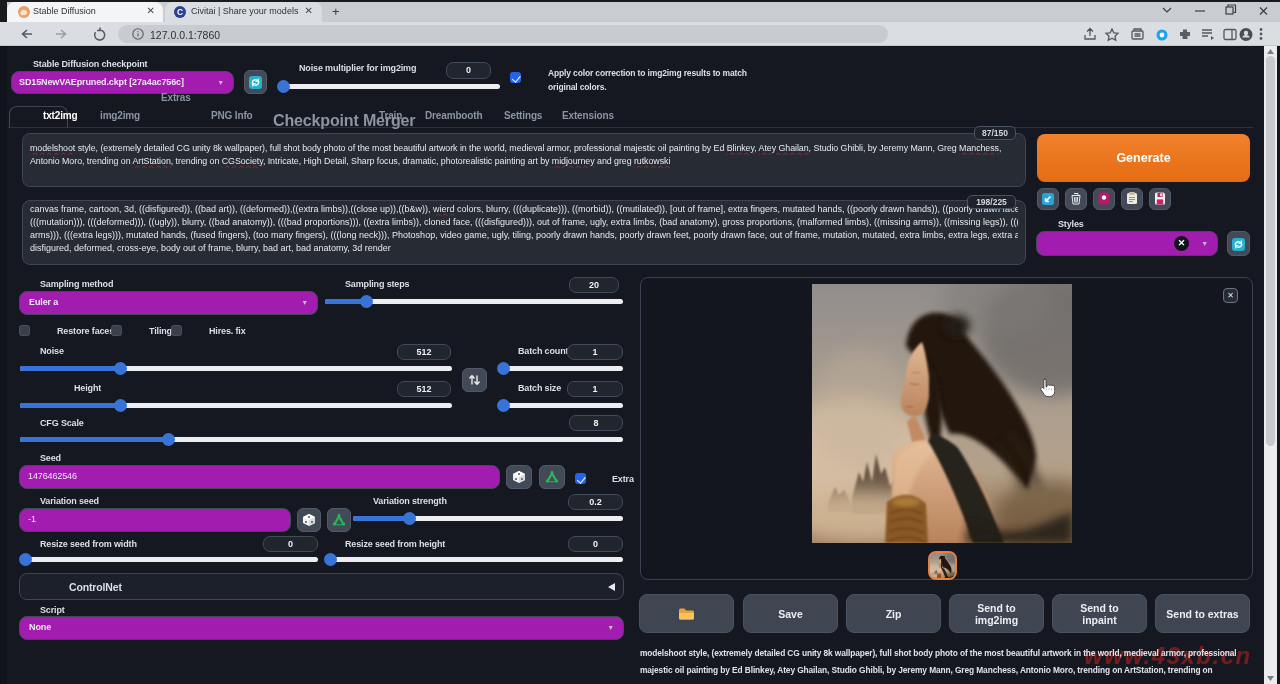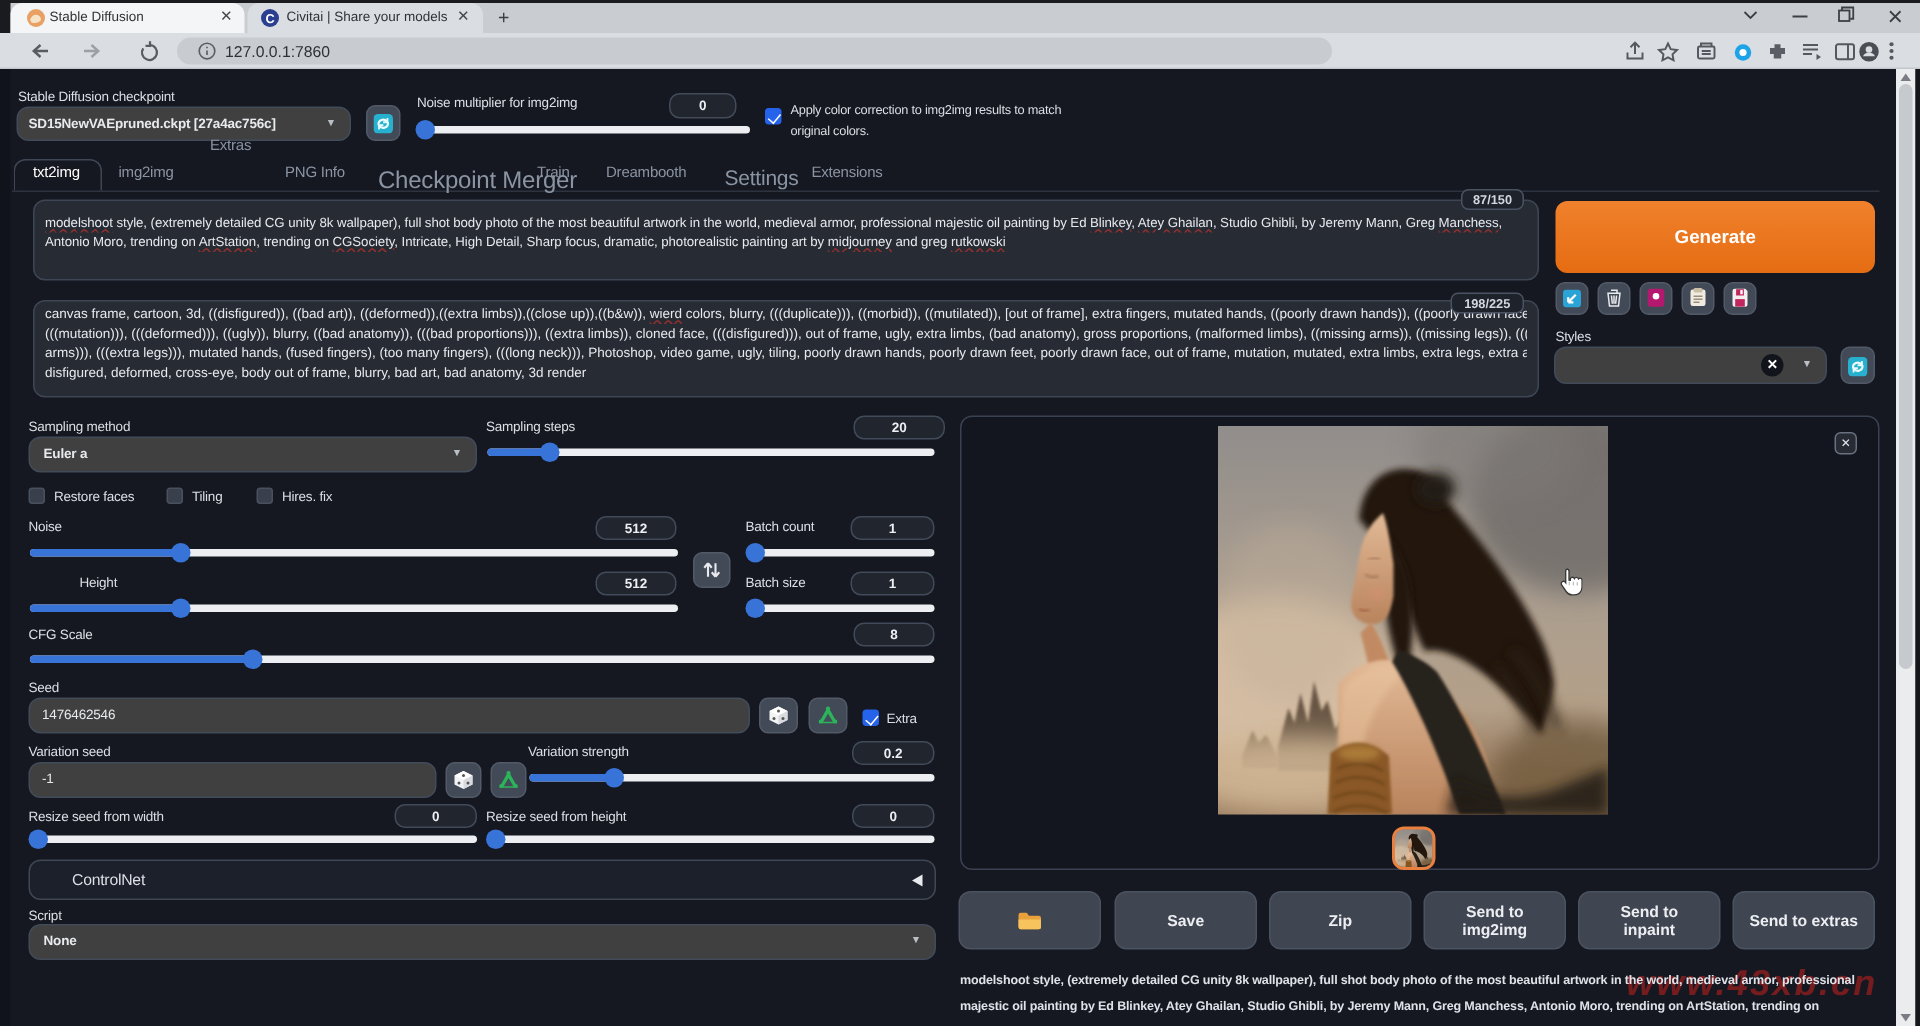--- a/index.html
+++ b/index.html
@@ -9,23 +9,23 @@
 
 #frame { position:absolute; left:0; top:0; width:1280px; height:22px; background:#c9cdd2; }
 #topedge { position:absolute; left:0; top:0; width:1280px; height:2px; background:#191b1e; }
 .tab { position:absolute; top:2px; height:36px; border-radius:8px 8px 0 0; }
 .tab .ttl { position:absolute; left:26px; top:4px; font-size:9px; color:#2f3337; white-space:nowrap; }
 .tab .tx { position:absolute; top:3px; font-size:10px; color:#43474c; }
 #toolbar { position:absolute; left:0; top:22px; width:1280px; height:24px; background:#dadde1; border-bottom:1px solid #c4c7cc; }
 #addr { position:absolute; left:118px; top:25px; width:770px; height:18px; border-radius:9px; background:#c8ccd1; }
 
 #page { position:absolute; left:0; top:46px; width:1280px; height:638px; background:#151821; }
-.lbl { position:absolute; font-size:9px; font-weight:400; color:#dcdfe5; white-space:nowrap; letter-spacing:-0.15px; }
+.lbl { position:absolute; font-size:9px; font-weight:700; color:#dcdfe5; white-space:nowrap; letter-spacing:-0.15px;margin-left:21px; }
 .nbox { position:absolute; background:#20252e; border:1px solid #414b59; border-radius:7px; color:#edeff3; font-size:9px; font-weight:600; text-align:center; }
-.dd { position:absolute; background:#404040; border:1px solid #414b59; border-radius:8px; color:#e8eaee; font-size:9px; font-weight:600; letter-spacing:-0.12px; }
+.dd { position:absolute; background:#a21caf; border:1px solid #414b59; border-radius:8px; color:#e8eaee; font-size:9px; font-weight:600; letter-spacing:-0.12px; }
 .dd .car { position:absolute; right:9px; top:50%; transform:translateY(-58%); font-size:7px; color:#b9bec7; }
 .track { position:absolute; height:5px; background:#eceef1; border-radius:3px; }
 .fill { position:absolute; height:5px; background:#3873d8; border-radius:3px; }
 .thumb { position:absolute; width:13px; height:13px; border-radius:50%; background:#3873d8; }
 .chk { position:absolute; width:11px; height:11px; border-radius:2.5px; background:#39404c; border:1px solid #49515f; }
 .chk.on { background:#2563eb; border-color:#2563eb; }
 .chk.on:after { content:""; position:absolute; left:2.5px; top:0.5px; width:3.5px; height:6.5px; border:solid #fff; border-width:0 1.8px 1.8px 0; transform:rotate(40deg); }
 .ibtn { position:absolute; background:#434a57; border:1px solid #525a68; border-radius:6px; }
 .ta { position:absolute; background:#262b34; border:1px solid #3e4654; border-radius:8px; color:#e7e9ed; line-height:13px; padding:5px 7px; letter-spacing:0; overflow:hidden; }
 .ta div { white-space:nowrap; overflow:hidden; }
@@ -144,39 +144,39 @@
 
   <div class="abs" style="left:9px;top:106px;width:59px;height:21px;border:1px solid #3f4654;border-bottom:none;border-radius:8px 8px 0 0;background:#151821;"></div>
   <div class="abs" style="left:8px;top:126.5px;width:1245px;height:1px;background:#2c323e;"></div>
   <div class="lbl" style="left:22px;top:110px;font-size:10px;color:#fff;">txt2img</div>
   <div class="lbl" style="left:79px;top:110px;font-size:10px;color:#8b94a3;">img2img</div>
   <div class="lbl" style="left:140px;top:92px;font-size:10px;color:#8b94a3;">Extras</div>
   <div class="lbl" style="left:190px;top:110px;font-size:10px;color:#8b94a3;">PNG Info</div>
   <div class="lbl" style="left:252px;top:112px;font-size:16px;color:#8b94a3;">Checkpoint Merger</div>
   <div class="lbl" style="left:358px;top:110px;font-size:10px;color:#8b94a3;">Train</div>
   <div class="lbl" style="left:404px;top:110px;font-size:10px;color:#8b94a3;">Dreambooth</div>
-  <div class="lbl" style="left:483px;top:110px;font-size:14px;color:#8b94a3;text-align:right;">Settings</div>
+  <div class="lbl" style="left:483px;top:110px;font-size:10px;color:#8b94a3;text-align:right;">Settings</div>
   <div class="lbl" style="left:541px;top:110px;font-size:10px;color:#8b94a3;">Extensions</div>
 
   <div class="ta" id="prompt1" style="left:22px;top:133px;width:1004px;height:54px;font-size:8.85px;letter-spacing:-0.05px;padding-top:8px;">
       <div><span class="sq">modelshoot</span> style, (extremely detailed CG unity 8k wallpaper), full shot body photo of the most beautiful artwork in the world, medieval armor, professional majestic oil painting by Ed <span class="sq">Blinkey</span>, <span class="sq">Atey Ghailan</span>, Studio Ghibli, by Jeremy Mann, Greg <span class="sq">Manchess</span>,</div>
       <div>Antonio Moro, trending on <span class="sq">ArtStation</span>, trending on <span class="sq">CGSociety</span>, Intricate, High Detail, Sharp focus, dramatic, photorealistic painting art by <span class="sq">midjourney</span> and greg <span class="sq">rutkowski</span></div>
     </div>
   <div class="cnt" style="left:974px;top:126px;width:42px;height:14px;line-height:12px;">87/150</div>
   <div class="ta" id="prompt2" style="left:22px;top:200px;width:1004px;height:65px;font-size:9px;padding-top:2px;">
       <div>canvas frame, cartoon, 3d, ((disfigured)), ((bad art)), ((deformed)),((extra limbs)),((close up)),((b&amp;w)), <span class="sq">wierd</span> colors, blurry, (((duplicate))), ((morbid)), ((mutilated)), [out of frame], extra fingers, mutated hands, ((poorly drawn hands)), ((poorly drawn face)),</div>
       <div>(((mutation))), (((deformed))), ((ugly)), blurry, ((bad anatomy)), (((bad proportions))), ((extra limbs)), cloned face, (((disfigured))), out of frame, ugly, extra limbs, (bad anatomy), gross proportions, (malformed limbs), ((missing arms)), ((missing legs)), (((extra</div>
       <div>arms))), (((extra legs))), mutated hands, (fused fingers), (too many fingers), (((long neck))), Photoshop, video game, ugly, tiling, poorly drawn hands, poorly drawn feet, poorly drawn face, out of frame, mutation, mutated, extra limbs, extra legs, extra arms,</div>
       <div>disfigured, deformed, cross-eye, body out of frame, blurry, bad art, bad anatomy, 3d render</div>
     </div>
   <div class="cnt" style="left:967px;top:195px;width:49px;height:14px;line-height:12px;">198/225</div>
 
   <div class="lbl" style="left:19px;top:279px;">Sampling method</div>
   <div class="lbl" style="left:324px;top:279px;">Sampling steps</div>
-  <div class="nbox" style="left:569px;top:277px;width:61px;height:16px;line-height:14px;">20</div>
+  <div class="nbox" style="left:569px;top:277px;width:50px;height:16px;line-height:14px;">20</div>
   <div class="dd" style="left:19px;top:291px;width:299px;height:24px;">
       <span style="position:absolute;left:9px;top:5px;">Euler a</span>
       <span class="car">▼</span>
     </div>
   <div class="track" style="left:325px;top:299px;width:298px;"></div>
   <div class="fill" style="left:325px;top:299px;width:42px;"></div>
   <div class="thumb" style="left:360px;top:294.5px;"></div>
 
   <div class="chk" style="left:19px;top:325px;"></div>
   <div class="lbl" style="left:36px;top:326px;">Restore faces</div>

